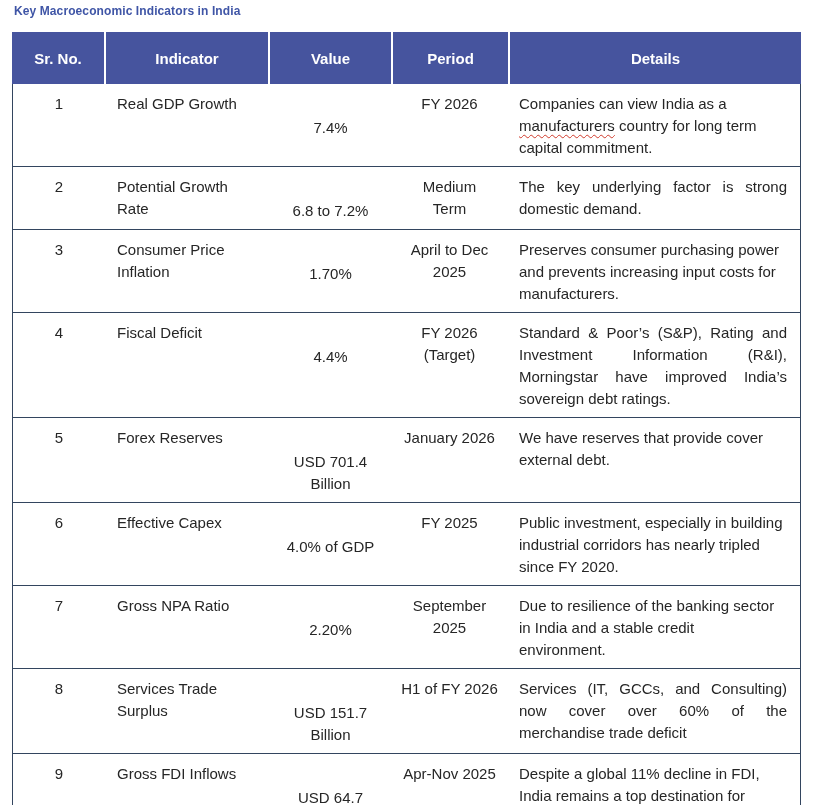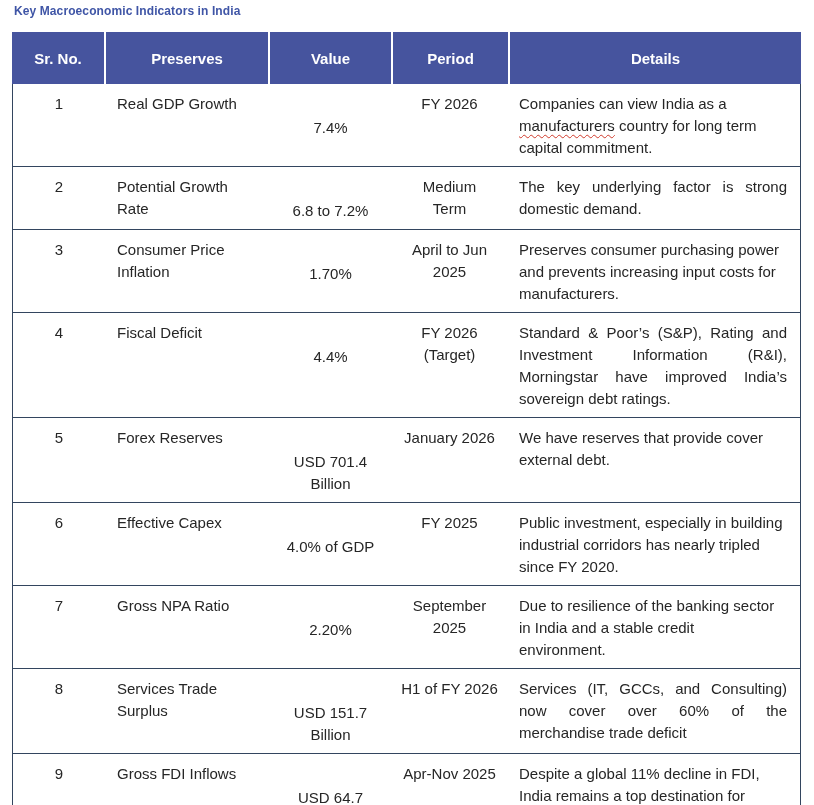--- a/index.html
+++ b/index.html
@@ -67,21 +67,21 @@
   }
 </style>
 </head>
 <body>
 
 <div class="doc-title">Key Macroeconomic Indicators in India</div>
 
 <div class="macro-table">
   <div class="header-row">
     <div class="hcell col-sr">Sr. No.</div>
-    <div class="hcell col-ind">Preserves</div>
+    <div class="hcell col-ind">Indicator</div>
     <div class="hcell col-val">Value</div>
     <div class="hcell col-per">Period</div>
     <div class="hcell col-det">Details</div>
   </div>
   <div class="table-body">
       <div class="trow">
     <div class="cell c-sr">1</div>
     <div class="cell c-ind">Real GDP Growth</div>
     <div class="cell c-val">7.4%</div>
     <div class="cell c-per">FY 2026</div>
@@ -101,21 +101,21 @@
     <div class="cell c-det">
           <div class="dline jline">The key underlying factor is strong</div>
           <div class="dline">domestic demand.</div>
         </div>
   </div>
       <div class="trow">
     <div class="cell c-sr">3</div>
     <div class="cell c-ind">Consumer Price
 Inflation</div>
     <div class="cell c-val">1.70%</div>
-    <div class="cell c-per">April to Jun
+    <div class="cell c-per">April to Dec
 2025</div>
     <div class="cell c-det">
           <div class="dline">Preserves consumer purchasing power</div>
           <div class="dline">and prevents increasing input costs for</div>
           <div class="dline">manufacturers.</div>
         </div>
   </div>
       <div class="trow">
     <div class="cell c-sr">4</div>
     <div class="cell c-ind">Fiscal Deficit</div>

